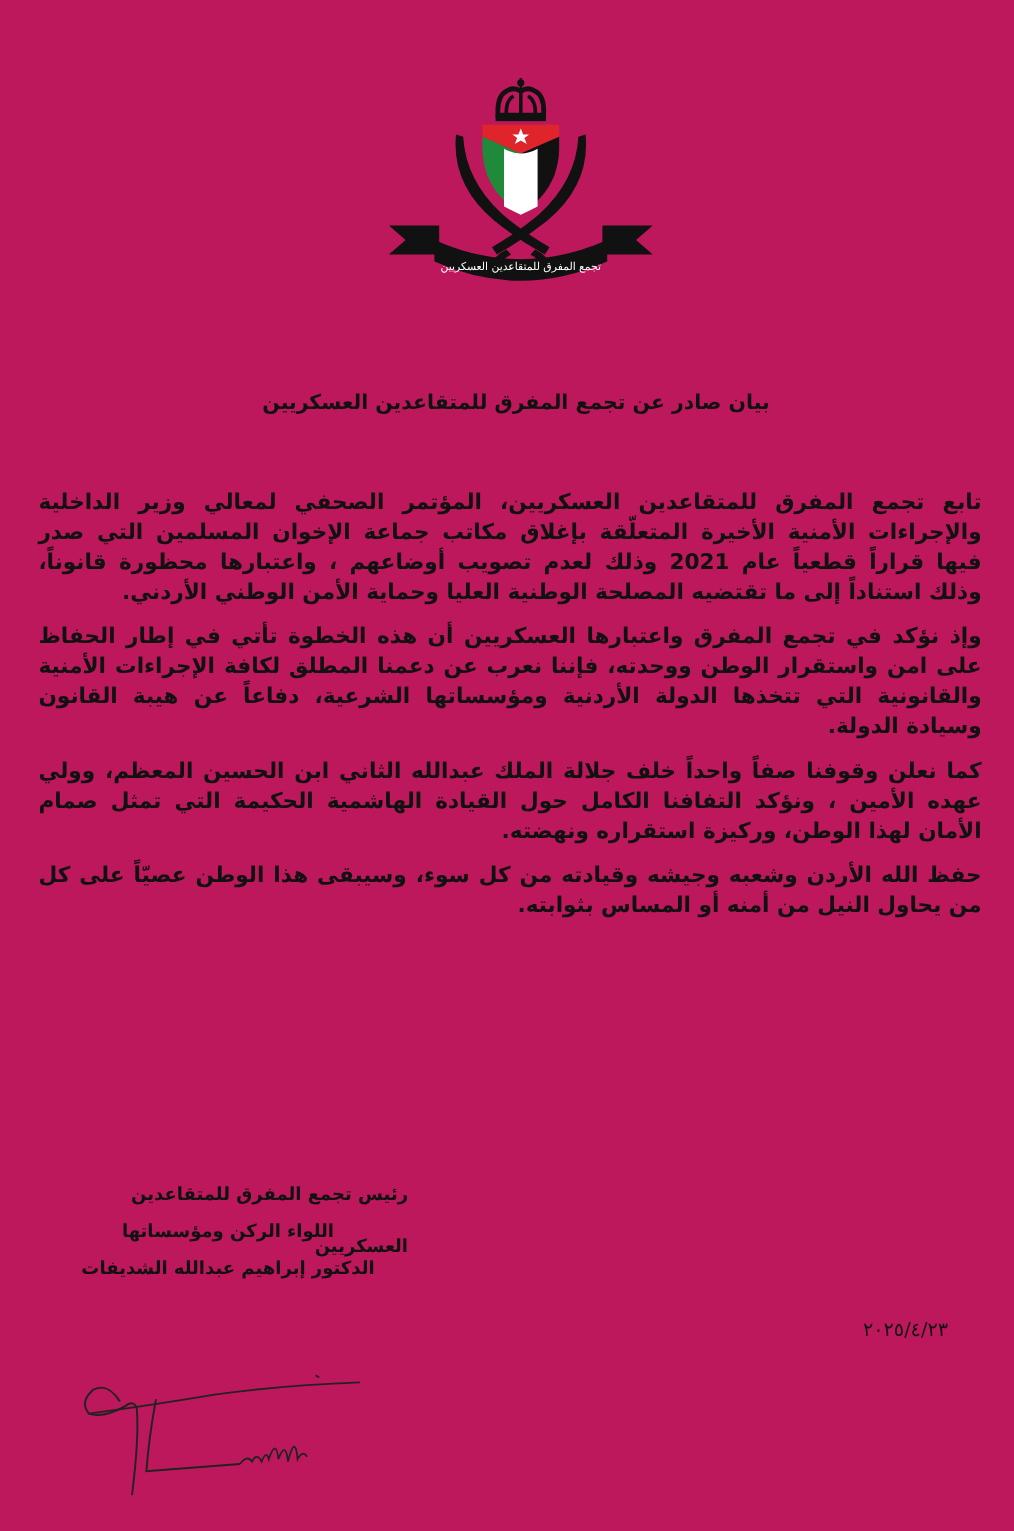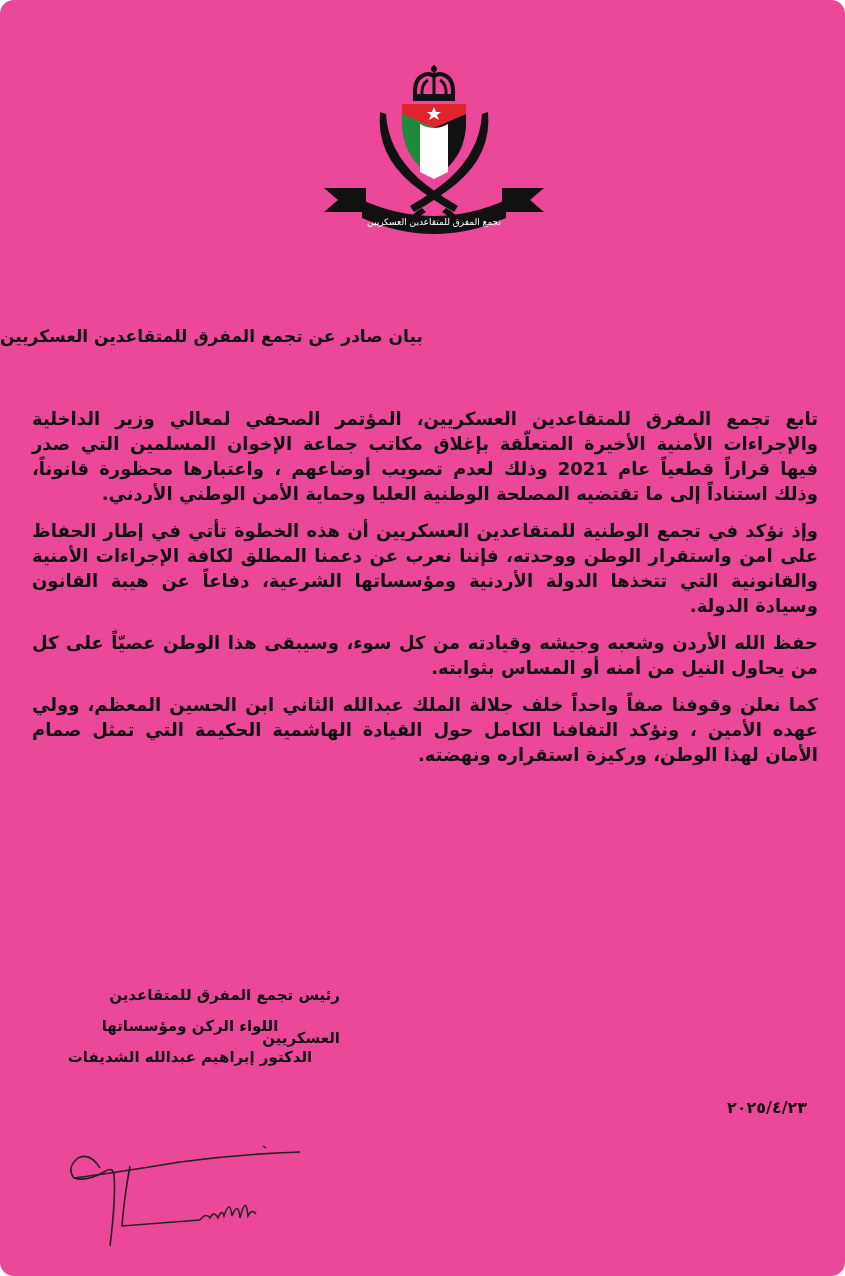--- a/index.html
+++ b/index.html
@@ -11,39 +11,39 @@
       width: 845px;
       height: 1276px;
       position: relative;
       overflow: hidden;
       font-family: "DejaVu Sans", "Liberation Sans", sans-serif;
       color: #111111;
     }
     .page {
       position: absolute;
       inset: 0;
-      background: #ec4899;
-      border-radius: 14px;
+      background: #be185d;
     }
     .logo {
       position: absolute;
       left: 322px;
       top: 62px;
       width: 224px;
       height: 178px;
     }
     .doc-title {
       position: absolute;
       top: 326px;
       left: 0;
       width: 772px;
-      text-align: left;
+      text-align: center;
       direction: rtl;
       font-weight: bold;
       font-size: 17px;
+      padding-left: 44px;
     }
     .body-text {
       position: absolute;
       left: 32px;
       right: 27px;
       top: 406px;
       direction: rtl;
       text-align: justify;
       text-align-last: right;
       font-weight: bold;
@@ -63,25 +63,25 @@
       font-weight: bold;
       font-size: 15px;
     }
     .signature-block .line {
       height: 31px;
       line-height: 43px;
     }
     .signature-block .line.first { text-align: right; }
     .date {
       position: absolute;
-      left: 712px;
+      left: 680px;
       top: 1098px;
       width: 110px;
-      text-align: center;
-      font-weight: bold;
+      text-align: right;
+      font-weight: normal;
       font-size: 16px;
       letter-spacing: 1px;
       direction: ltr;
     }
     .signature {
       position: absolute;
       left: 60px;
       top: 1138px;
       width: 260px;
       height: 110px;
@@ -124,23 +124,23 @@
       <path d="M222 126 L180 126 L180 150 L222 150 L208 138 Z" fill="#111"></path>
       <path d="M40 138 Q112 170 184 138 L184 156 Q112 188 40 156 Z" fill="#111"></path>
     </g>
     <text x="112" y="163" text-anchor="middle" font-size="9" fill="#ffffff" font-family="DejaVu Sans, sans-serif" direction="rtl">تجمع المفرق للمتقاعدين العسكريين</text>
   </svg>
 
   <div class="doc-title">بيان صادر عن تجمع المفرق للمتقاعدين العسكريين</div>
 
   <div class="body-text">
     <p>تابع تجمع المفرق للمتقاعدين العسكريين، المؤتمر الصحفي لمعالي وزير الداخلية والإجراءات الأمنية الأخيرة المتعلّقة بإغلاق مكاتب جماعة الإخوان المسلمين التي صدر فيها قراراً قطعياً عام 2021 وذلك لعدم تصويب أوضاعهم ، واعتبارها محظورة قانوناً، وذلك استناداً إلى ما تقتضيه المصلحة الوطنية العليا وحماية الأمن الوطني الأردني.</p>
-    <p>وإذ نؤكد في تجمع الوطنية للمتقاعدين العسكريين أن هذه الخطوة تأتي في إطار الحفاظ على امن واستقرار الوطن ووحدته، فإننا نعرب عن دعمنا المطلق لكافة الإجراءات الأمنية والقانونية التي تتخذها الدولة الأردنية ومؤسساتها الشرعية، دفاعاً عن هيبة القانون وسيادة الدولة.</p>
+    <p>وإذ نؤكد في تجمع المفرق واعتبارها العسكريين أن هذه الخطوة تأتي في إطار الحفاظ على امن واستقرار الوطن ووحدته، فإننا نعرب عن دعمنا المطلق لكافة الإجراءات الأمنية والقانونية التي تتخذها الدولة الأردنية ومؤسساتها الشرعية، دفاعاً عن هيبة القانون وسيادة الدولة.</p>
+    <p>كما نعلن وقوفنا صفاً واحداً خلف جلالة الملك عبدالله الثاني ابن الحسين المعظم، وولي عهده الأمين ، ونؤكد التفافنا الكامل حول القيادة الهاشمية الحكيمة التي تمثل صمام الأمان لهذا الوطن، وركيزة استقراره ونهضته.</p>
     <p>حفظ الله الأردن وشعبه وجيشه وقيادته من كل سوء، وسيبقى هذا الوطن عصيّاً على كل من يحاول النيل من أمنه أو المساس بثوابته.</p>
-    <p>كما نعلن وقوفنا صفاً واحداً خلف جلالة الملك عبدالله الثاني ابن الحسين المعظم، وولي عهده الأمين ، ونؤكد التفافنا الكامل حول القيادة الهاشمية الحكيمة التي تمثل صمام الأمان لهذا الوطن، وركيزة استقراره ونهضته.</p>
   </div>
 
   <div class="signature-block">
     <div class="line first">رئيس تجمع المفرق للمتقاعدين العسكريين</div>
     <div class="line">اللواء الركن ومؤسساتها</div>
     <div class="line">الدكتور إبراهيم عبدالله الشديفات</div>
   </div>
 
   <div class="date">٢٠٢٥/٤/٢٣</div>
 

